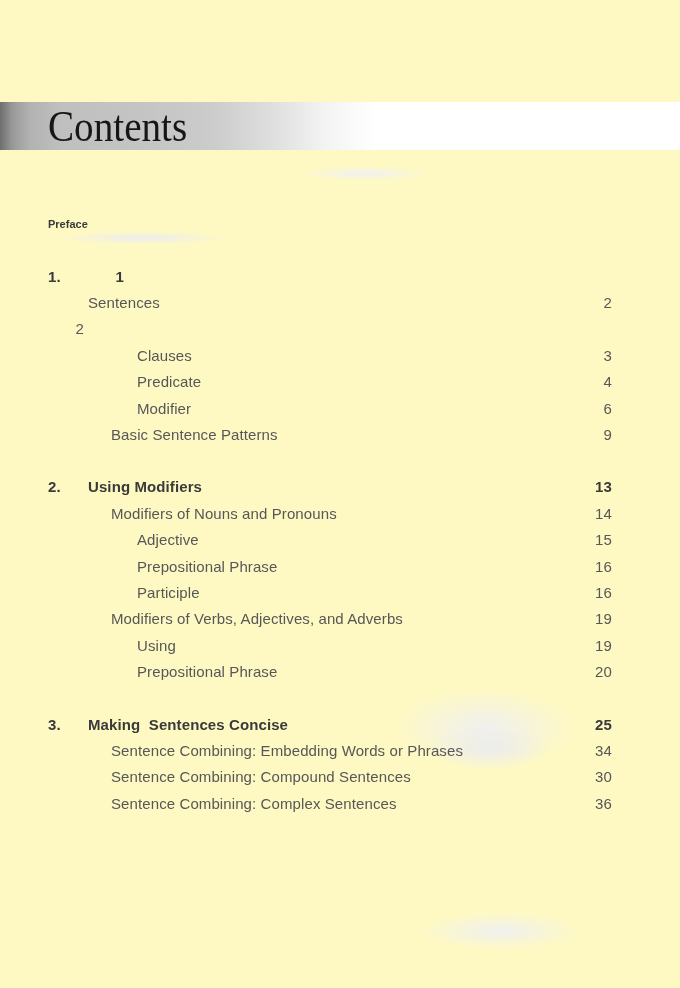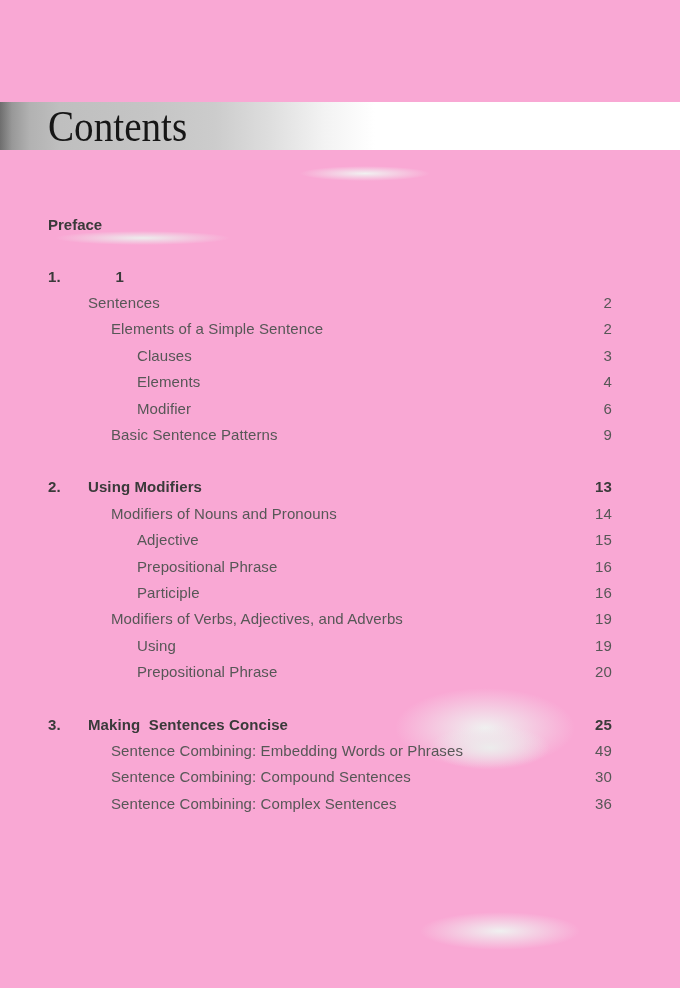--- a/index.html
+++ b/index.html
@@ -1,21 +1,21 @@
 <!DOCTYPE html>
 <html><head>
 <meta charset="utf-8">
 <style>
   html,body{margin:0;padding:0;}
   body{
     width:680px;height:988px;overflow:hidden;position:relative;
     background:#fefefe;
     font-family:"Liberation Sans", sans-serif;
   }
-  .page{position:absolute;inset:0;background:#f9a8d4;padding-left:44px;}
+  .page{position:absolute;inset:0;background:#fef9c3;padding-left:44px;}
 
   
   .header-band{
     position:absolute;left:0;top:102px;width:680px;height:48px;
     background:linear-gradient(90deg,
       #6e6e6e 0px, #989898 12px, #b2b2b2 30px, #bfbfbf 60px,
       #c5c5c5 150px, #cccccc 215px, #dedede 270px, #f3f3f3 325px,
       #ffffff 375px, #ffffff 100%);
   }
   .title{
@@ -24,21 +24,21 @@
     font-size:45px;line-height:45px;color:#161616;
     transform:scaleX(.87);transform-origin:0 0;
     white-space:nowrap;
   }
 
   
   .content{position:absolute;left:48px;top:150px;width:564px;}
 
   .preface{
     margin-top:61px;height:26px;display:flex;align-items:center;
-    font-size:15px;font-weight:700;color:#3a3a3a;text-align:center;
+    font-size:11px;font-weight:700;color:#3a3a3a;text-align:center;
   }
 
   .toc-section{margin-top:26px;}
   .row{
     height:26.4px;display:flex;align-items:center;
     font-size:15px;color:#575757;letter-spacing:.1px;
   }
   .row .num{width:40px;flex:0 0 40px;}
   .row .label{flex:1 1 auto;white-space:pre-wrap;overflow:hidden;}
   .row .pg{flex:0 0 auto;text-align:right;min-width:36px;}
@@ -81,29 +81,28 @@
         <section class="toc-section">
           <div class="row chapter">
             <span class="num">1.</span>
             <span class="pg">1</span>
           </div>
           <div class="row lvl1">
             <span class="label">Sentences</span>
             <span class="pg">2</span>
           </div>
           <div class="row lvl2">
-            <span class="label">Elements of a Simple Sentence</span>
             <span class="pg">2</span>
           </div>
           <div class="row lvl3">
             <span class="label">Clauses</span>
             <span class="pg">3</span>
           </div>
           <div class="row lvl3">
-            <span class="label">Elements</span>
+            <span class="label">Predicate</span>
             <span class="pg">4</span>
           </div>
           <div class="row lvl3">
             <span class="label">Modifier</span>
             <span class="pg">6</span>
           </div>
           <div class="row lvl2">
             <span class="label">Basic Sentence Patterns</span>
             <span class="pg">9</span>
           </div>
@@ -144,21 +143,21 @@
           </div>
         </section>
         <section class="toc-section">
           <div class="row chapter">
             <span class="num">3.</span>
             <span class="label">Making  Sentences Concise</span>
             <span class="pg">25</span>
           </div>
           <div class="row lvl2">
             <span class="label">Sentence Combining: Embedding Words or Phrases</span>
-            <span class="pg">49</span>
+            <span class="pg">34</span>
           </div>
           <div class="row lvl2">
             <span class="label">Sentence Combining: Compound Sentences</span>
             <span class="pg">30</span>
           </div>
           <div class="row lvl2">
             <span class="label">Sentence Combining: Complex Sentences</span>
             <span class="pg">36</span>
           </div>
         </section>

